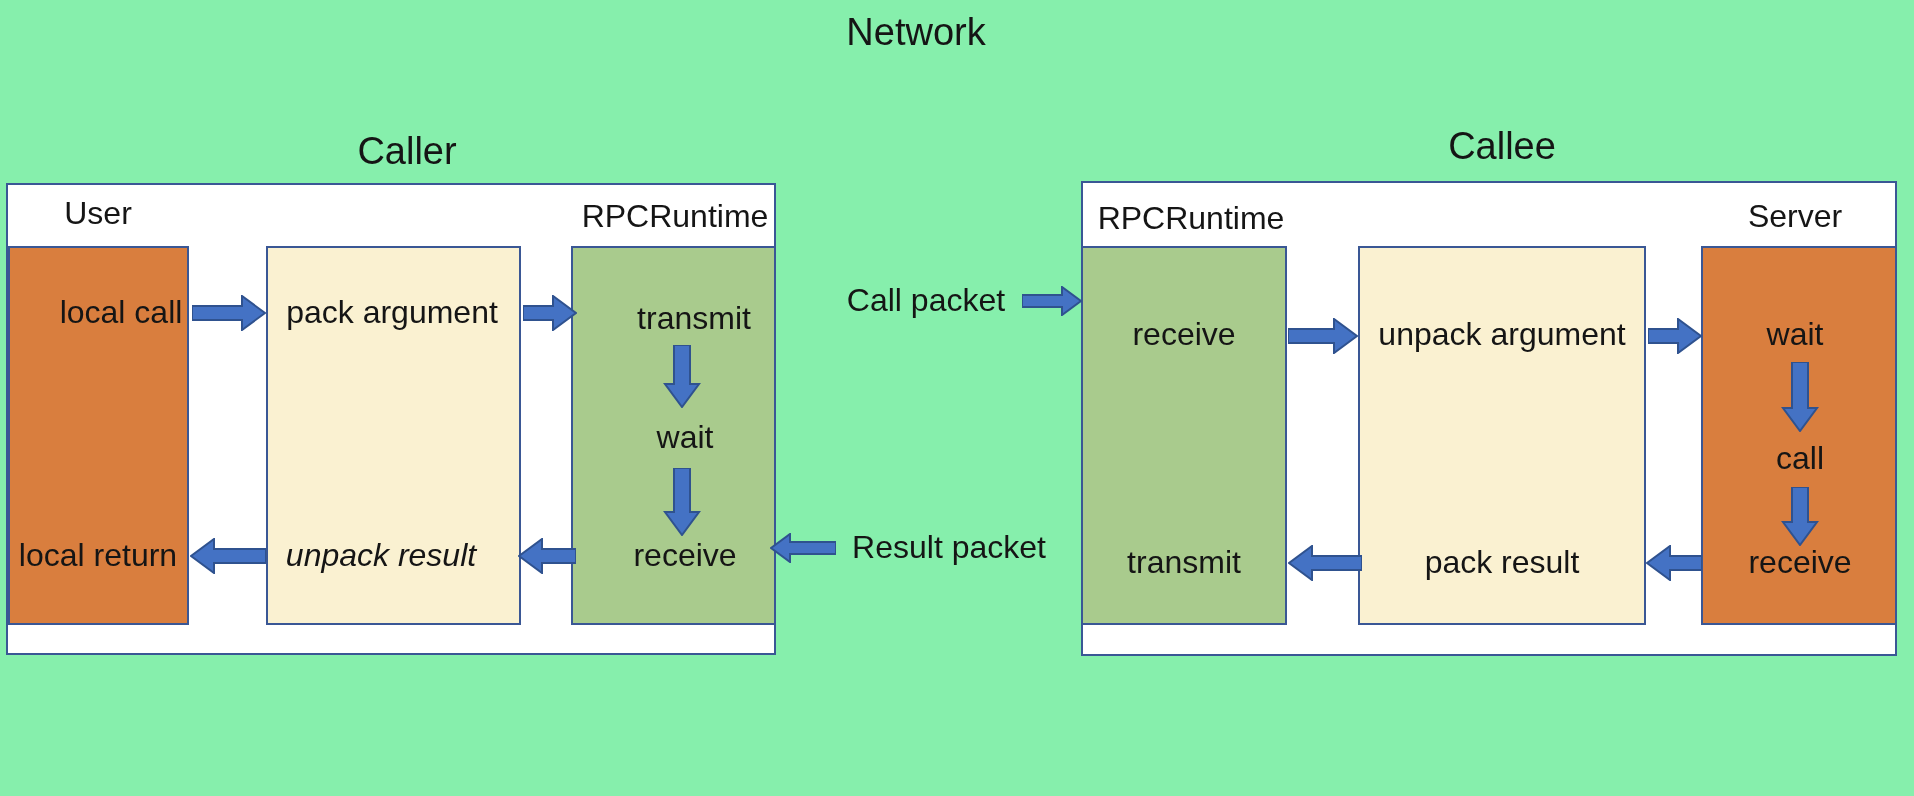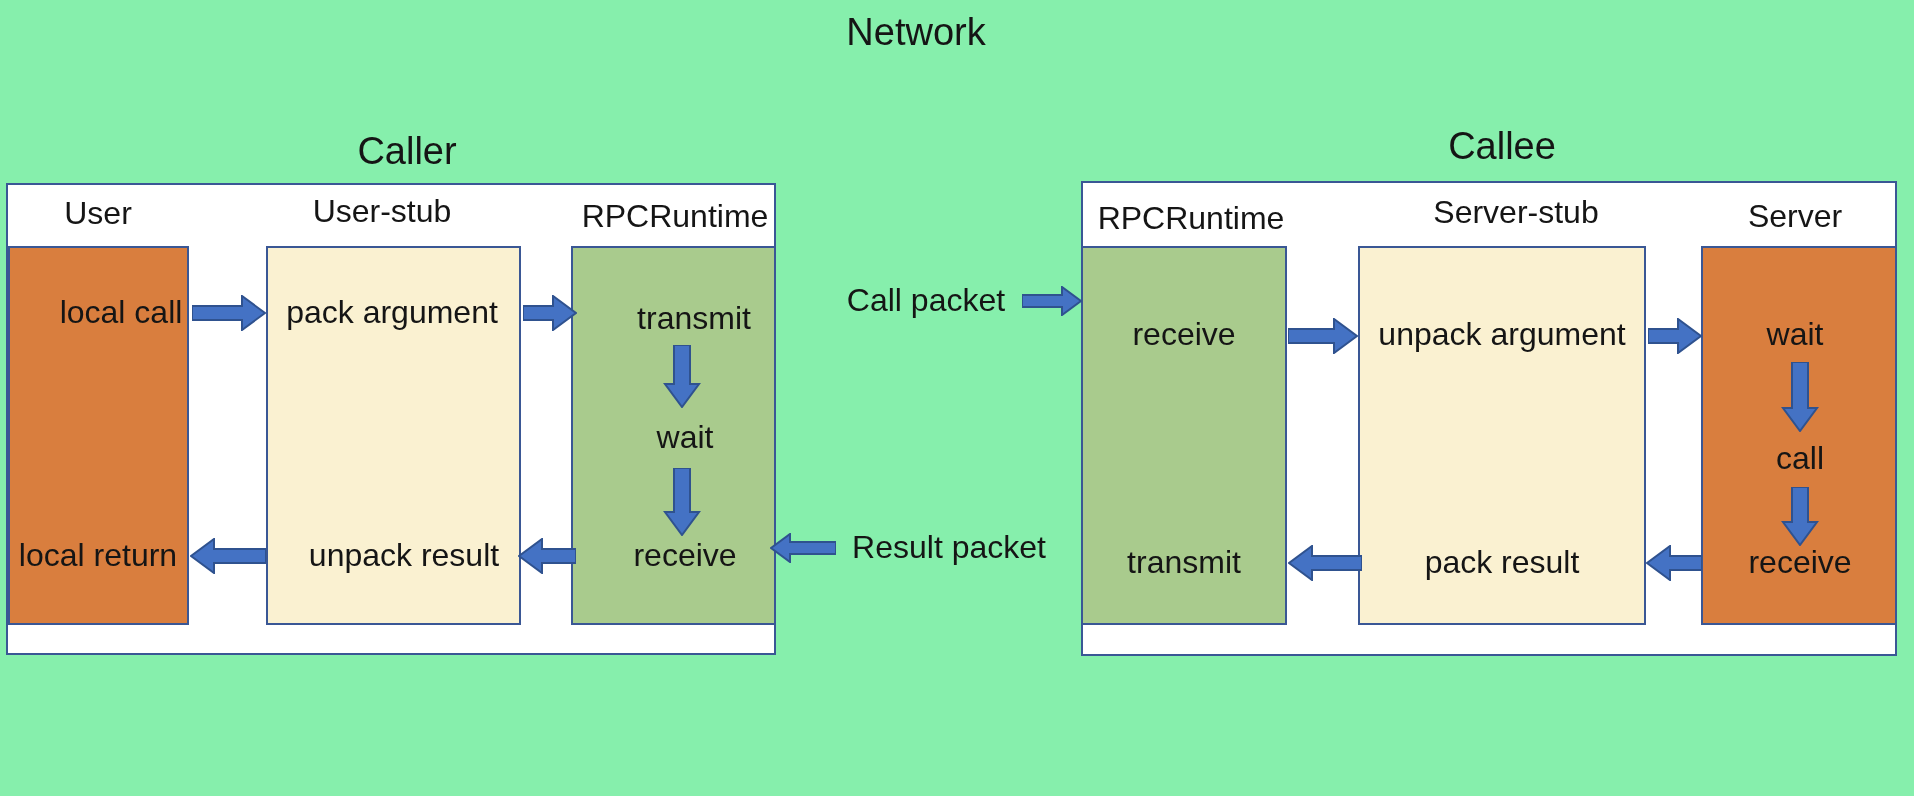--- a/index.html
+++ b/index.html
@@ -31,41 +31,39 @@
 
 <div class="canvas">
 
   <div class="lbl ttl" style="left:916px; top:33px;">Network</div>
 
   <div class="lbl ttl" style="left:407px; top:152px;">Caller</div>
 
   <div class="outer" style="left:6px; top:183px; width:770px; height:472px;"></div>
 
   <div class="lbl" style="left:98px;  top:214px;">User</div>
-  <div class="lbl" style="left:382px; top:212px;">User-stub</div>
   <div class="lbl" style="left:675px; top:217px;">RPCRuntime</div>
 
   <div class="box orange" style="left:8px;   top:246px; width:181px; height:379px;"></div>
   <div class="box cream" style="left:266px; top:246px; width:255px; height:379px;"></div>
   <div class="box green" style="left:571px; top:246px; width:205px; height:379px;"></div>
 
   <div class="lbl" style="left:97px;  top:313px;margin-left:24px;">local call</div>
   <div class="lbl" style="left:98px;  top:556px;">local return</div>
   <div class="lbl" style="left:392px; top:313px;">pack argument</div>
-  <div class="lbl" style="left:404px; top:556px;">unpack result</div>
+  <div class="lbl" style="left:381px; top:556px;font-style:italic;">unpack result</div>
   <div class="lbl" style="left:694px; top:319px;">transmit</div>
   <div class="lbl" style="left:685px; top:438px;">wait</div>
   <div class="lbl" style="left:685px; top:556px;">receive</div>
 
   <div class="lbl ttl" style="left:1464px; top:147px;margin-left:38px;">Callee</div>
 
   <div class="outer" style="left:1081px; top:181px; width:816px; height:475px;"></div>
 
   <div class="lbl" style="left:1191px; top:219px;">RPCRuntime</div>
-  <div class="lbl" style="left:1516px; top:213px;">Server-stub</div>
   <div class="lbl" style="left:1795px; top:217px;text-align:center;">Server</div>
 
   <div class="box green" style="left:1081px; top:246px; width:206px; height:379px;"></div>
   <div class="box cream" style="left:1358px; top:246px; width:288px; height:379px;"></div>
   <div class="box orange" style="left:1701px; top:246px; width:196px; height:379px;"></div>
 
   <div class="lbl" style="left:1184px; top:335px;">receive</div>
   <div class="lbl" style="left:1184px; top:563px;">transmit</div>
   <div class="lbl" style="left:1502px; top:335px;">unpack argument</div>
   <div class="lbl" style="left:1502px; top:563px;">pack result</div>

